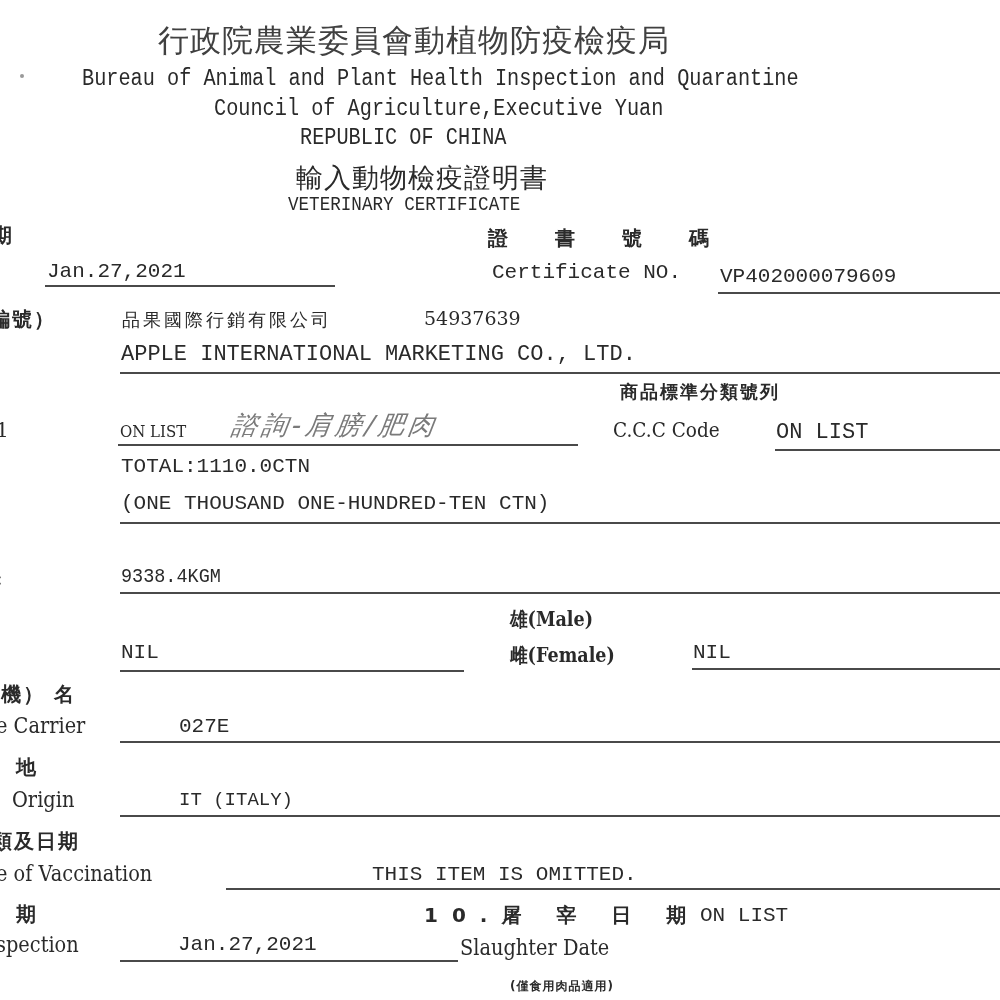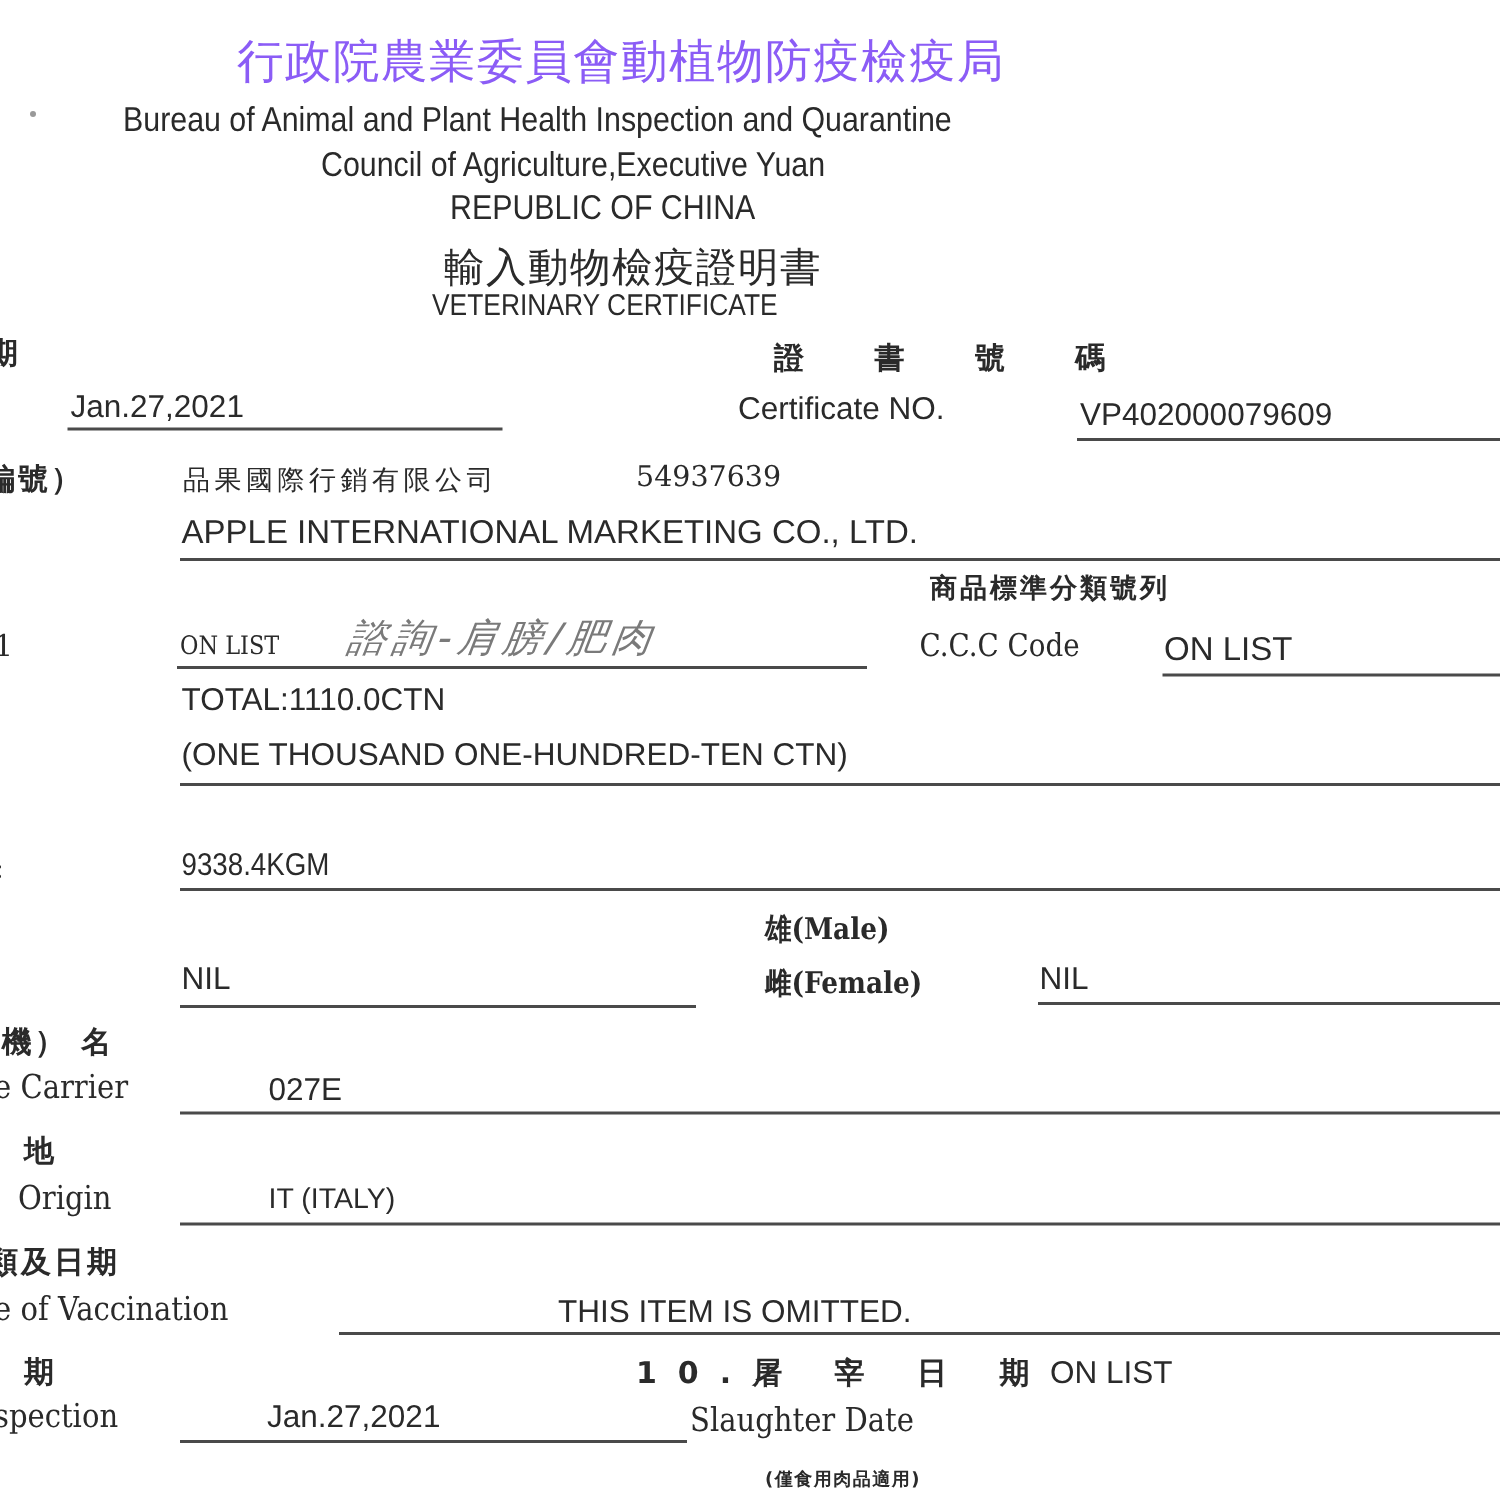--- a/index.html
+++ b/index.html
@@ -1,41 +1,41 @@
 <!DOCTYPE html>
 <html><head>
   <meta charset="utf-8">
   <style>
     html, body { margin: 0; padding: 0; background: #ffffff; }
     body { width: 1000px; height: 1000px; position: relative; overflow: hidden; color: #2a2a2a; }
     .abs { position: absolute; white-space: nowrap; }
-    .sans { font-family: Liberation Sans, sans-serif; }
+    .sans { font-family: Liberation Mono, monospace; }
     .serif { font-family: "DejaVu Serif", serif; }
     .cjk { font-family: "DejaVu Sans", sans-serif; letter-spacing: 2px; }
     .bold { font-weight: bold; }
     .line { position: absolute; height: 0; border-top: 2px solid #4a4a4a; }
     .condensed { transform: scaleX(0.88); transform-origin: left center; display: inline-block; }
     .hand { font-family: "DejaVu Sans", sans-serif; color: #7a7a7a; font-style: italic; font-weight: 300; letter-spacing: 4px; transform: skewX(-8deg); }
   </style>
 </head>
 <body>
 
-<div class="abs cjk" style="left:158px; top:20px; font-size:31px; letter-spacing:1px; color:#8b5cf6;">行政院農業委員會動植物防疫檢疫局</div>
+<div class="abs cjk" style="left:158px; top:20px; font-size:31px; letter-spacing:1px; color:#404040;">行政院農業委員會動植物防疫檢疫局</div>
 <div class="abs" style="left:20px; top:74px; width:4px; height:4px; background:#999; border-radius:2px;"></div>
 <div class="abs sans" style="left:82px; top:66px; font-size:23px;"><span class="condensed">Bureau of Animal and Plant Health Inspection and Quarantine</span></div>
 <div class="abs sans" style="left:214px; top:96px; font-size:23px;"><span class="condensed">Council of Agriculture,Executive Yuan</span></div>
 <div class="abs sans" style="left:300px; top:125px; font-size:23px;"><span class="condensed">REPUBLIC OF CHINA</span></div>
 <div class="abs cjk" style="left:296px; top:160px; font-size:27px; letter-spacing:1px;">輸入動物檢疫證明書</div>
 <div class="abs sans" style="left:288px; top:193px; font-size:20px;"><span class="condensed">VETERINARY CERTIFICATE</span></div>
 
 <div class="abs cjk bold" style="left:-8px; top:222px; font-size:20px;">期</div>
 <div class="abs sans" style="left:47px; top:260px; font-size:21px;">Jan.27,2021</div>
 <div class="line" style="left:45px; top:285px; width:290px;"></div>
 
-<div class="abs cjk bold" style="left:516px; top:225px; font-size:20px; letter-spacing:20px;">證 書 號 碼</div>
+<div class="abs cjk bold" style="left:488px; top:225px; font-size:20px; letter-spacing:20px;">證 書 號 碼</div>
 <div class="abs sans" style="left:492px; top:261px; font-size:21px;">Certificate NO.</div>
 <div class="abs sans" style="left:720px; top:265px; font-size:21px;">VP402000079609</div>
 <div class="line" style="left:718px; top:292px; width:282px;"></div>
 
 <div class="abs cjk bold" style="left:-10px; top:306px; font-size:20px;">編號）</div>
 <div class="abs cjk" style="left:122px; top:308px; font-size:18px; letter-spacing:3px;">品果國際行銷有限公司</div>
 <div class="abs serif" style="left:424px; top:307px; font-size:19px;">54937639</div>
 <div class="abs sans" style="left:121px; top:342px; font-size:22px;">APPLE INTERNATIONAL MARKETING CO., LTD.</div>
 <div class="line" style="left:120px; top:372px; width:880px;"></div>
 

